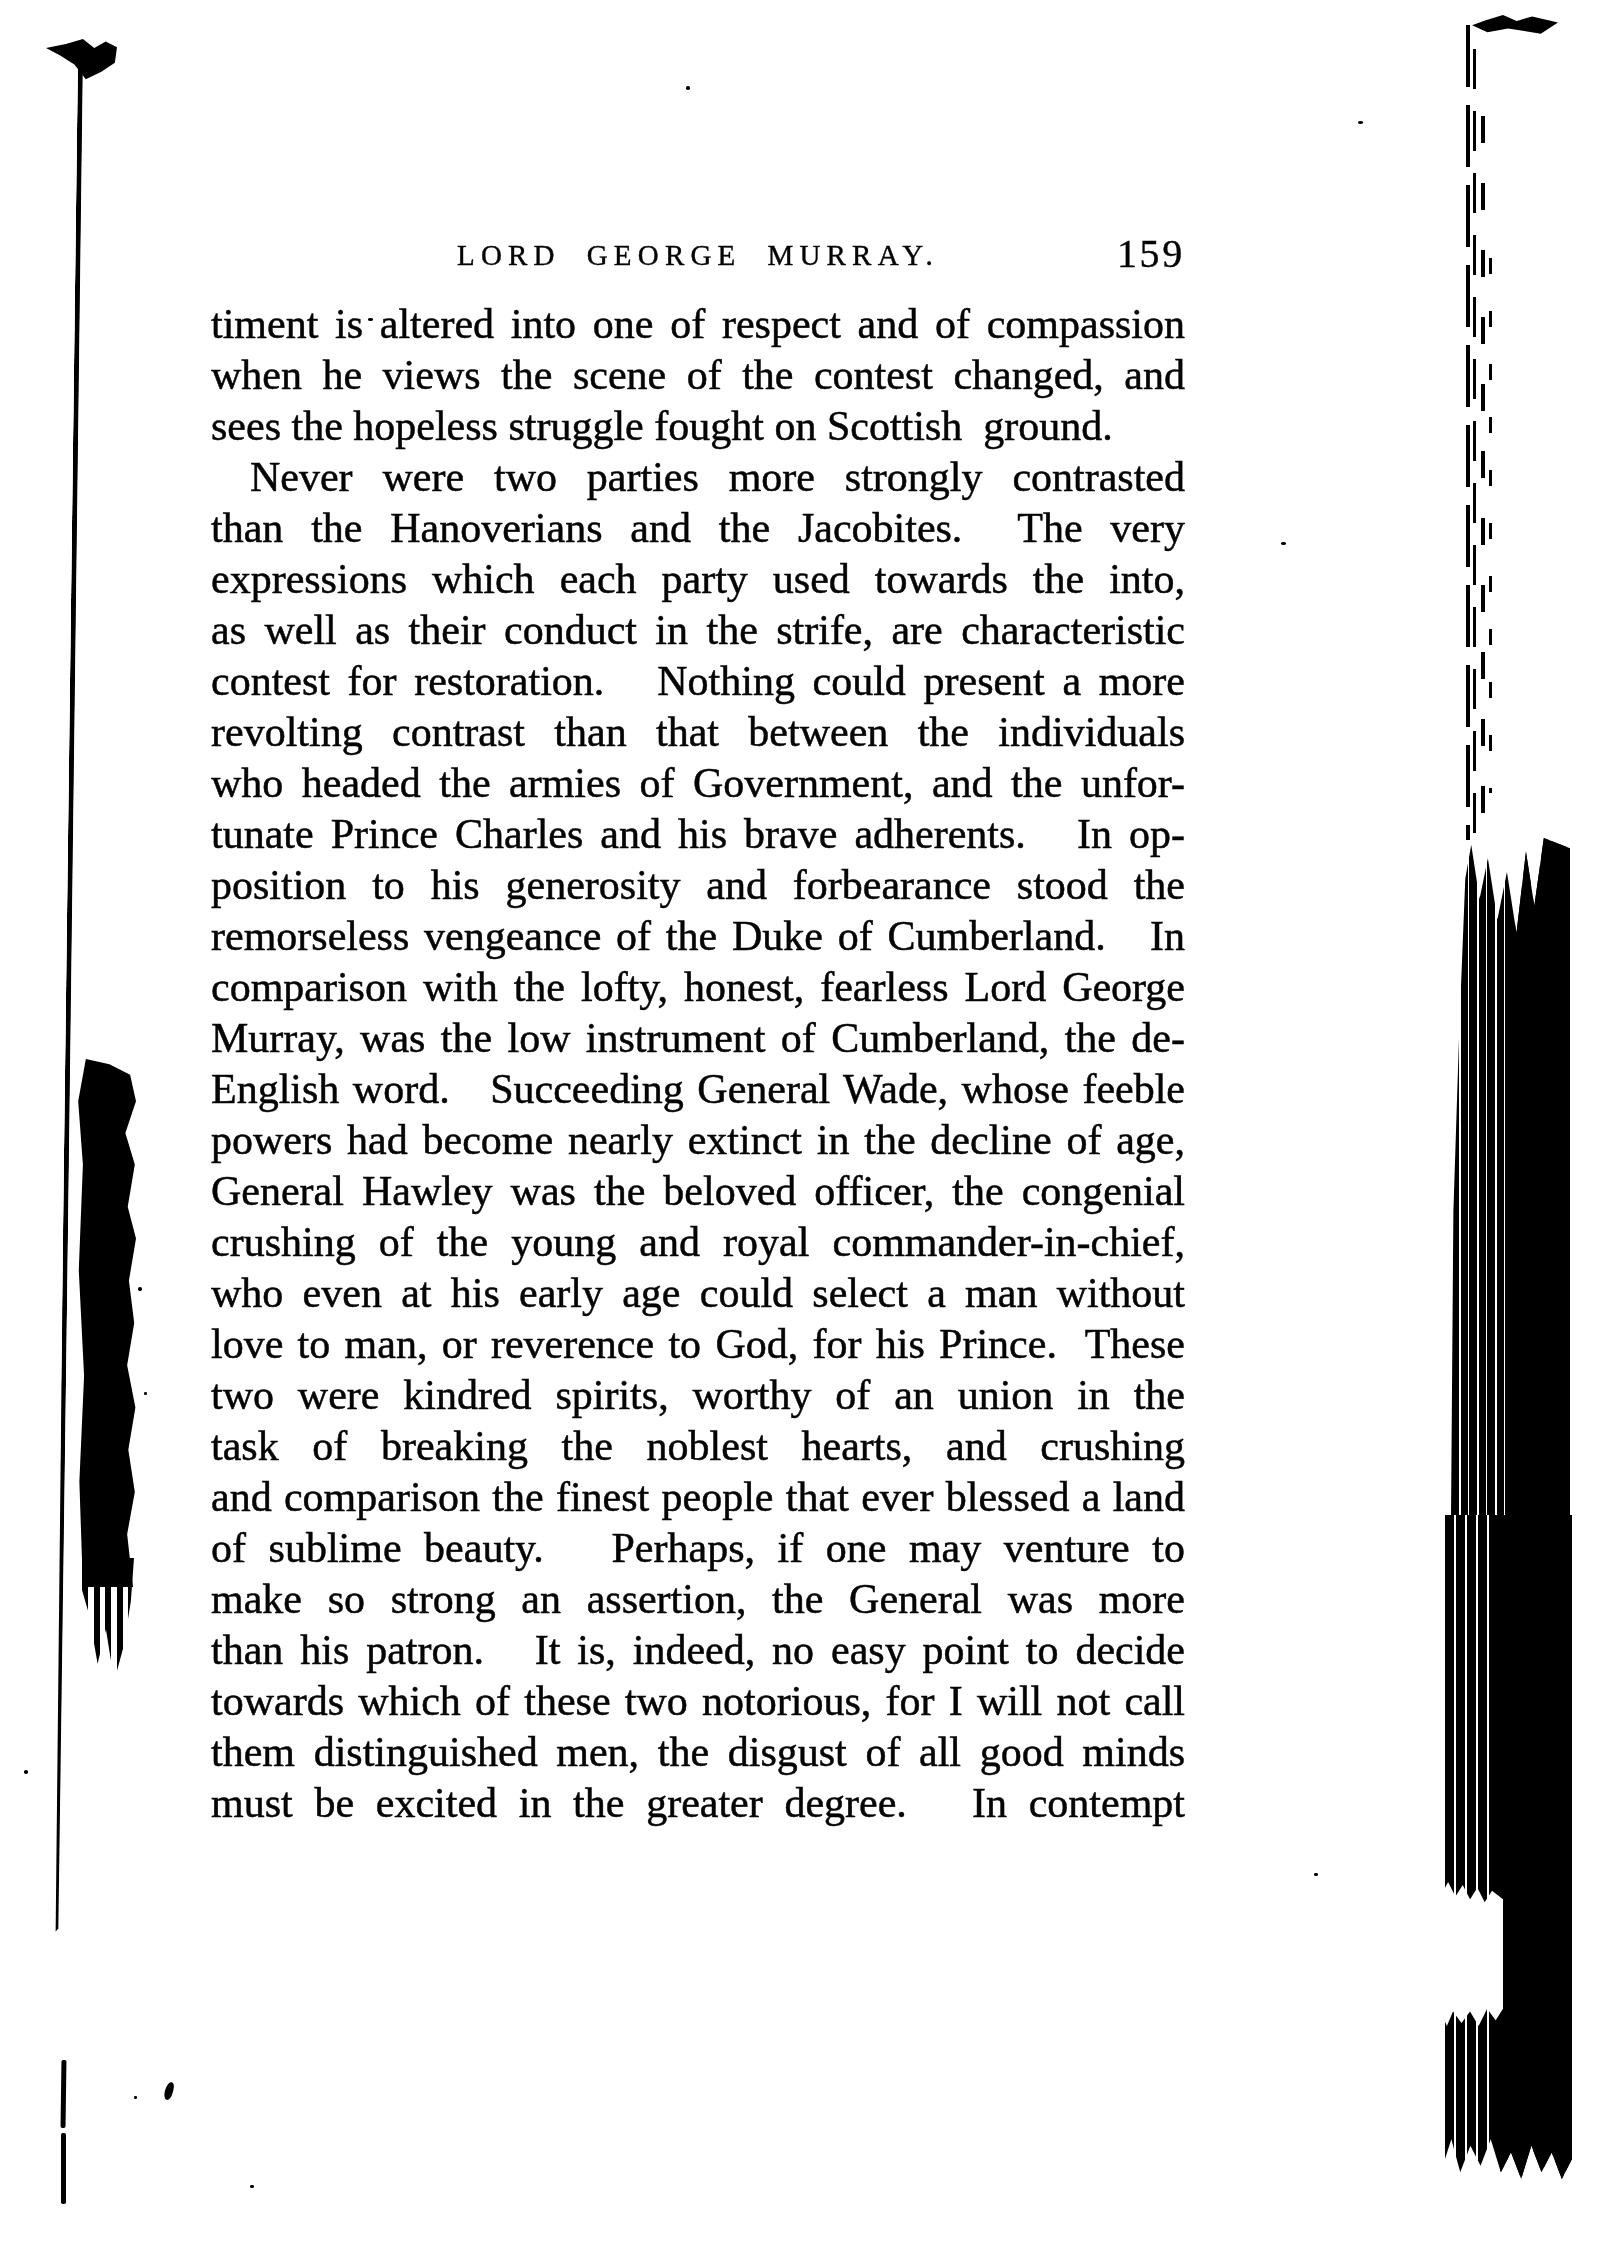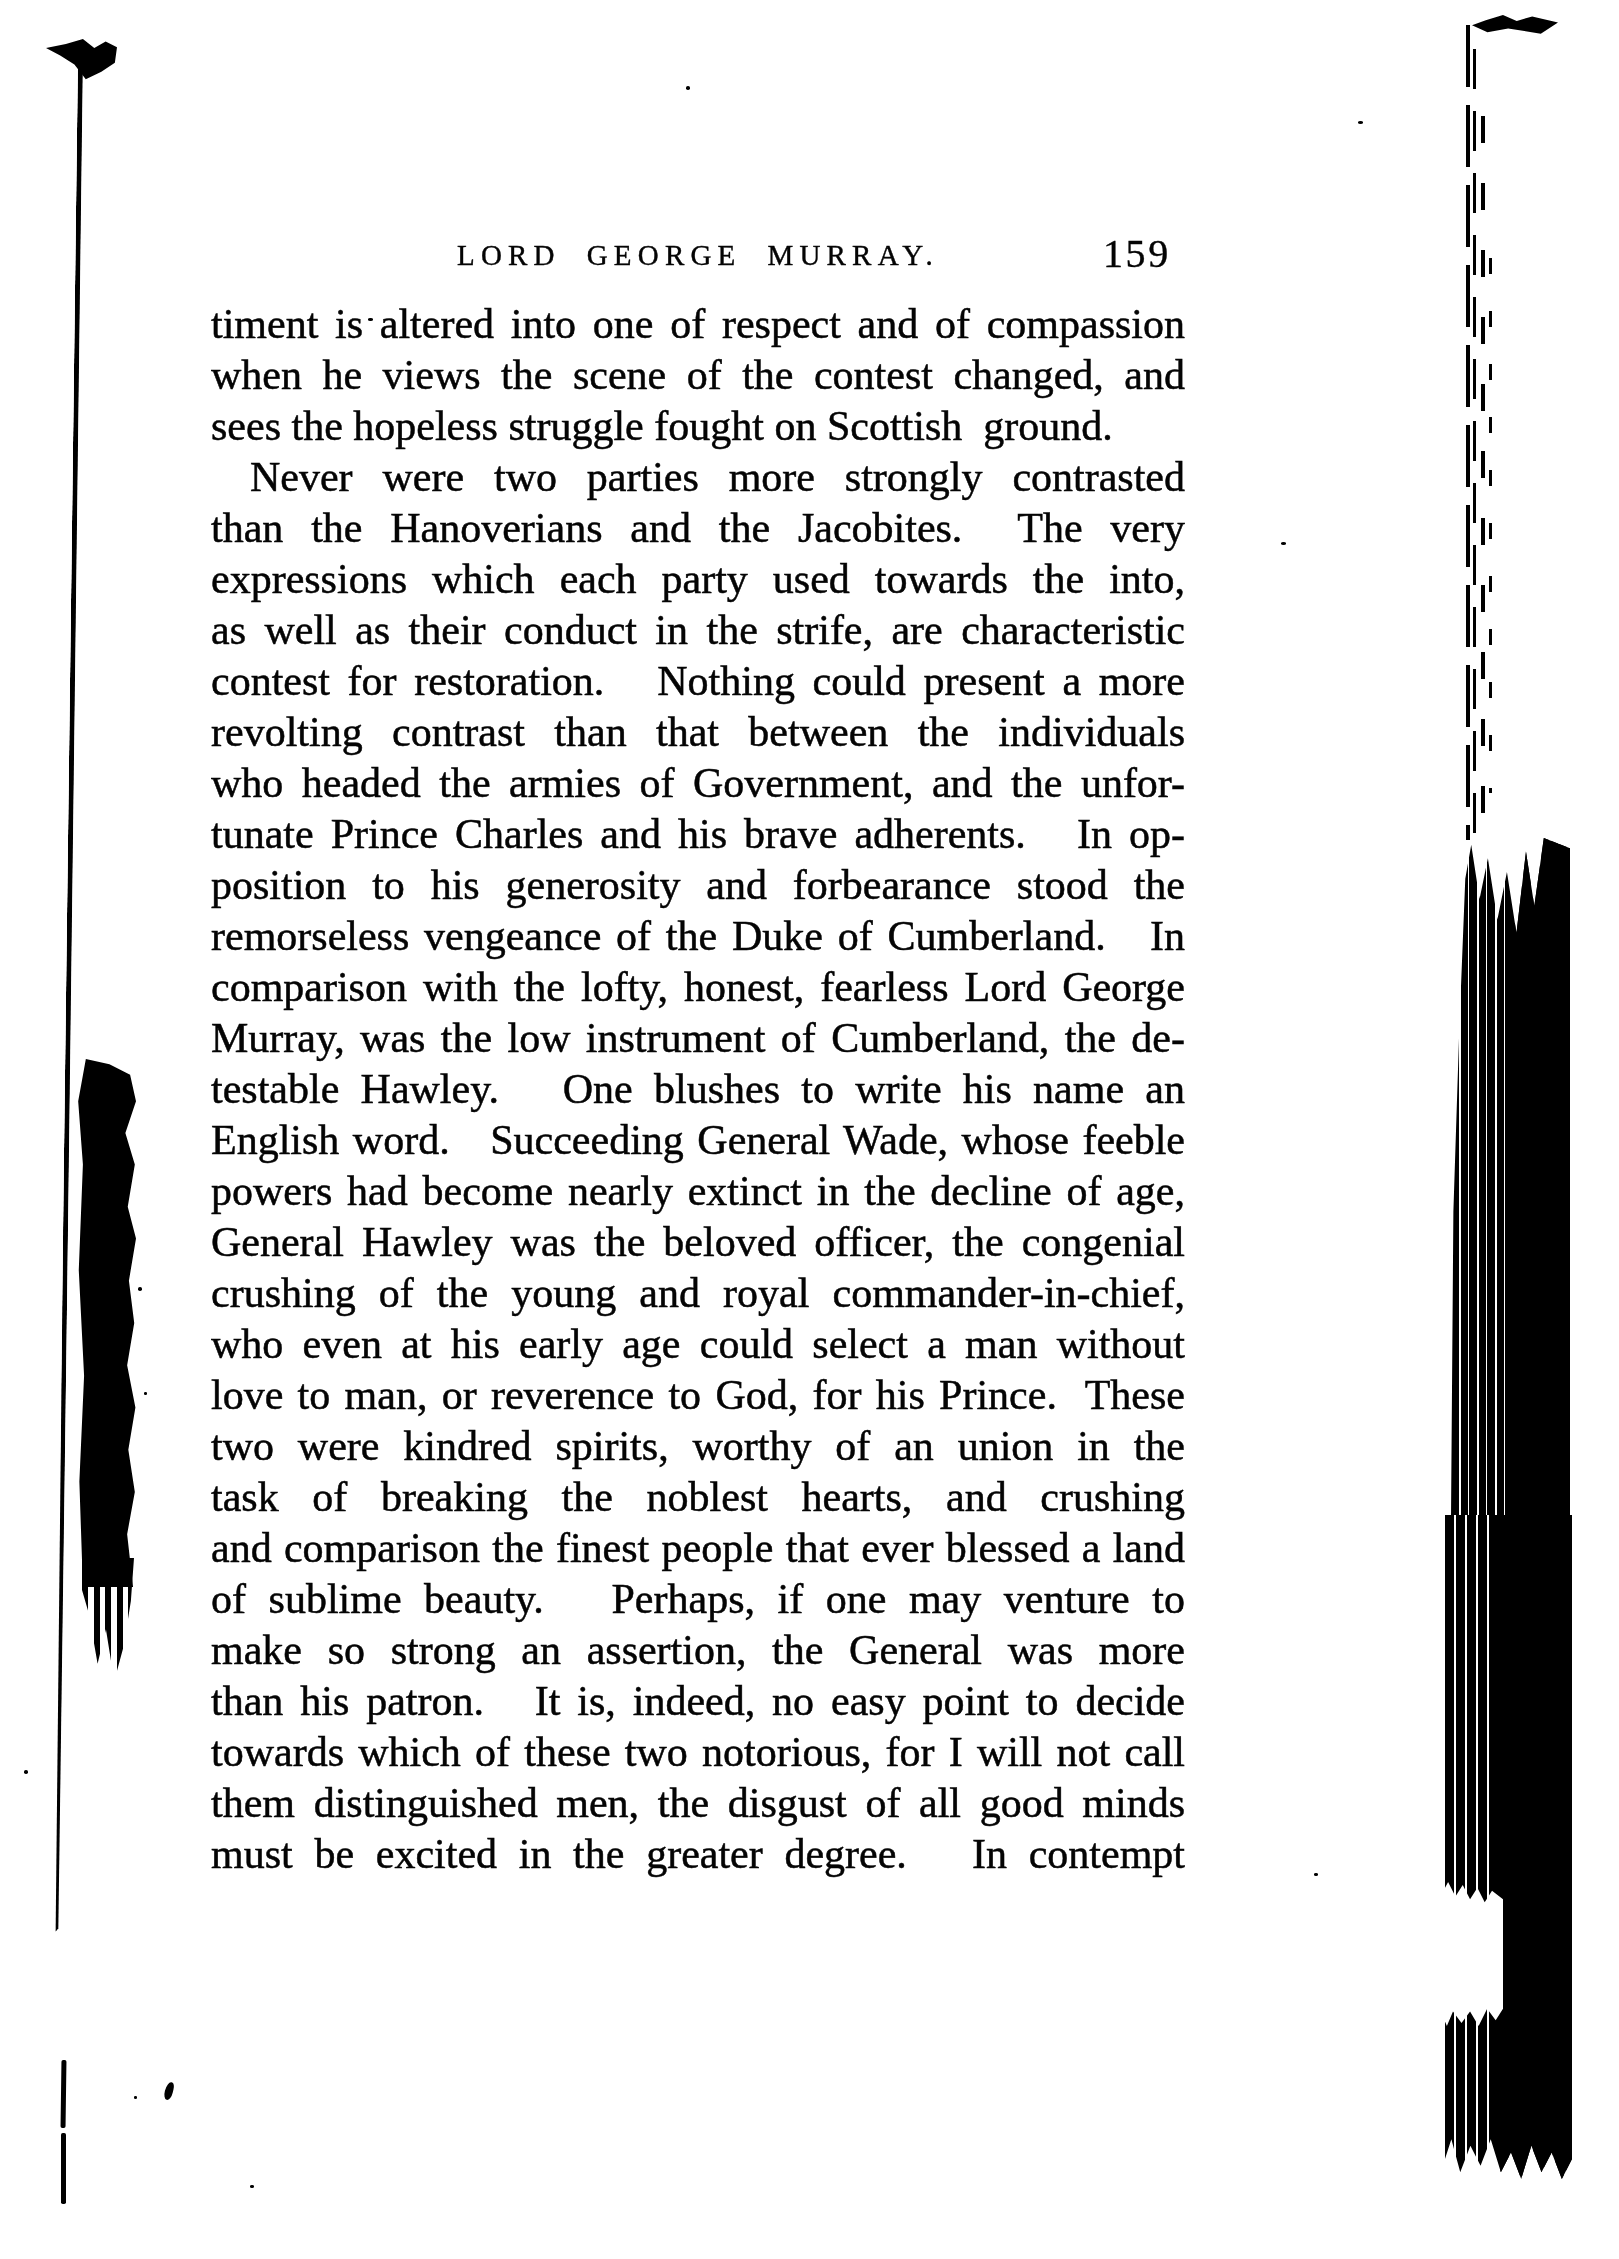--- a/index.html
+++ b/index.html
@@ -32,21 +32,21 @@
     top: 9px;
     text-align: center;
     font-size: 29px;
     letter-spacing: 6.2px;
     word-spacing: 12.5px;
     -webkit-text-stroke: 0.4px #040404;
     white-space: pre;
   }
   .page-number {
     position: absolute;
-    right: 14px;
+    right: 0;
     top: 0;
     font-size: 40px;
     letter-spacing: 2.7px;
     -webkit-text-stroke: 0.4px #040404;
   }
 
   
   .body-text {
     position: absolute;
     left: 211px;
@@ -147,21 +147,20 @@
       <div class="text-line">expressions which each party used towards the into,</div>
       <div class="text-line">as well as their conduct in the strife, are characteristic</div>
       <div class="text-line">contest for restoration.   Nothing could present a more</div>
       <div class="text-line">revolting contrast than that between the individuals</div>
       <div class="text-line">who headed the armies of Government, and the unfor-</div>
       <div class="text-line">tunate Prince Charles and his brave adherents.   In op-</div>
       <div class="text-line">position to his generosity and forbearance stood the</div>
       <div class="text-line">remorseless vengeance of the Duke of Cumberland.   In</div>
       <div class="text-line">comparison with the lofty, honest, fearless Lord George</div>
       <div class="text-line">Murray, was the low instrument of Cumberland, the de-</div>
-      <div class="text-line">testable Hawley.   One blushes to write his name an</div>
       <div class="text-line">English word.   Succeeding General Wade, whose feeble</div>
       <div class="text-line">powers had become nearly extinct in the decline of age,</div>
       <div class="text-line">General Hawley was the beloved officer, the congenial</div>
       <div class="text-line">crushing of the young and royal commander-in-chief,</div>
       <div class="text-line">who even at his early age could select a man without</div>
       <div class="text-line">love to man, or reverence to God, for his Prince.  These</div>
       <div class="text-line">two were kindred spirits, worthy of an union in the</div>
       <div class="text-line">task of breaking the noblest hearts, and crushing</div>
       <div class="text-line">and comparison the finest people that ever blessed a land</div>
       <div class="text-line">of sublime beauty.   Perhaps, if one may venture to</div>

